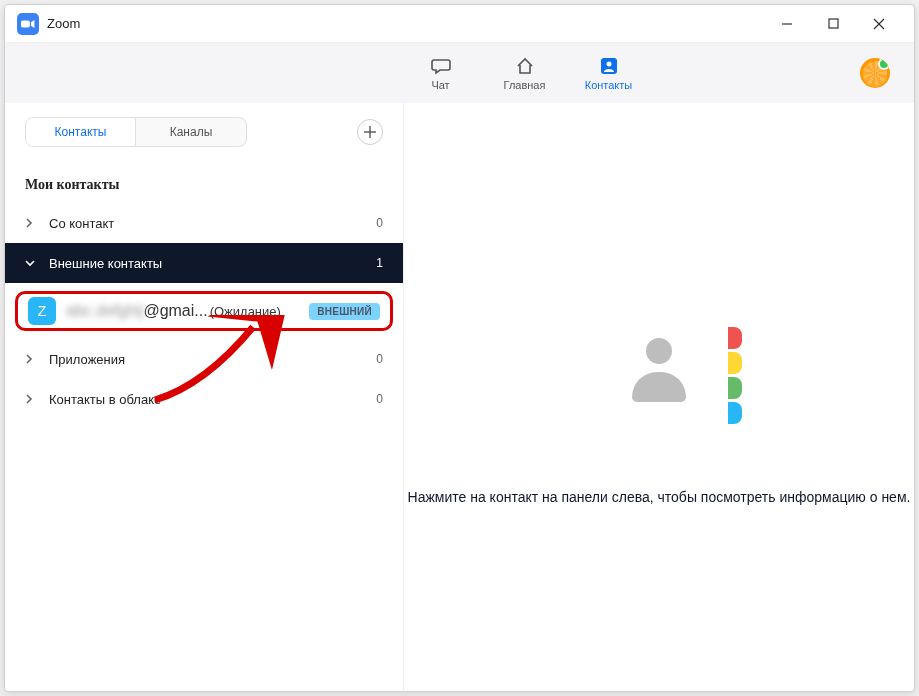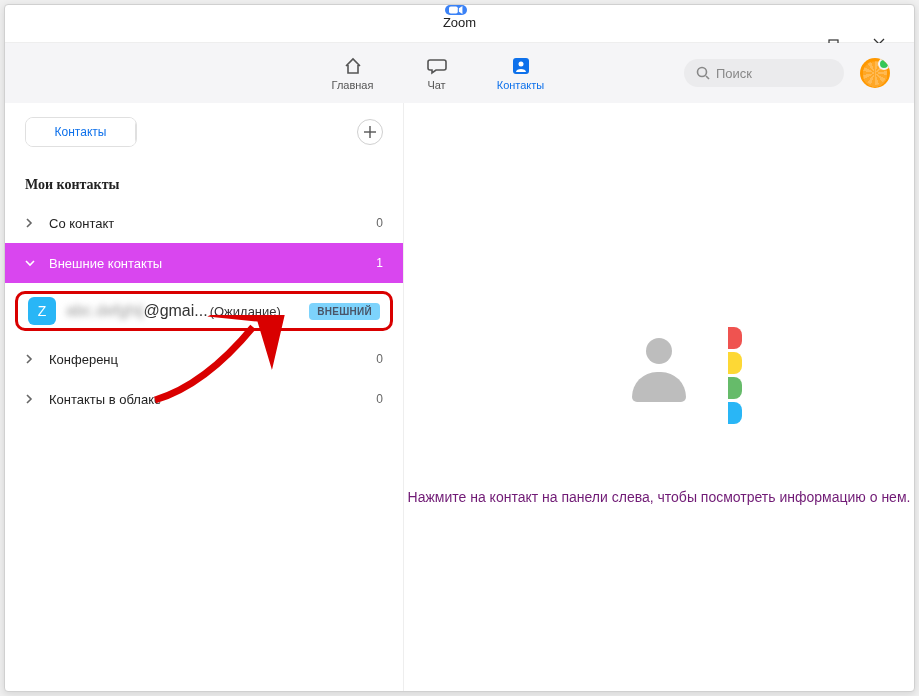--- a/index.html
+++ b/index.html
@@ -1,18 +1,18 @@
 <!DOCTYPE html>
 <html><head>
 <meta charset="utf-8">
 <style>
   * { box-sizing: border-box; margin: 0; padding: 0; font-family: -apple-system, BlinkMacSystemFont, "Segoe UI", Arial, sans-serif; }
   body { background: #f0f0f0; width: 919px; height: 696px; overflow: hidden; padding: 4px; }
   .window { width: 911px; height: 688px; background: #fff; border: 1px solid #d0d0d0; border-radius: 4px; display: flex; flex-direction: column; box-shadow: 0 2px 8px rgba(0,0,0,0.12); }
-  .titlebar { height: 38px; display: flex; align-items: center; padding: 0 12px; border-bottom: 1px solid #eee; flex-direction: column; }
+  .titlebar { height: 38px; display: flex; align-items: center; padding: 0 12px; border-bottom: 1px solid #eee; }
   .app-icon { width: 22px; height: 22px; background: #3b82f6; border-radius: 5px; display: flex; align-items: center; justify-content: center; margin-right: 8px; }
   .app-icon svg { width: 14px; height: 10px; }
   .title-text { font-size: 13px; color: #222; }
   .win-controls { margin-left: auto; display: flex; }
   .win-btn { width: 46px; height: 28px; display: flex; align-items: center; justify-content: center; color: #222; font-size: 14px; }
   .win-btn svg { stroke: #333; }
   .topbar { height: 60px; background: #f5f5f7; display: flex; align-items: center; padding: 0 24px; }
   .nav { display: flex; gap: 12px; margin: 0 auto; }
   .nav-item { display: flex; flex-direction: column; align-items: center; width: 72px; font-size: 11px; color: #555; cursor: pointer; }
   .nav-item .nav-icon { width: 22px; height: 22px; display:flex; align-items:center; justify-content:center; margin-bottom: 2px; }
@@ -26,38 +26,38 @@
   .sidebar { width: 399px; border-right: 1px solid #eee; display:flex; flex-direction:column; }
   .tab-row { display:flex; align-items:center; padding: 14px 20px; gap: 10px; }
   .tab-pill { display:flex; border:1px solid #e0e0e0; border-radius: 8px; overflow:hidden; background:#f9f9f9; }
   .tab-btn { width: 110px; height: 28px; font-size: 12px; display:flex; align-items:center; justify-content:center; color:#555; cursor:pointer; }
   .tab-btn.active { background:#fff; color:#0e71eb; font-weight:500; border-right:1px solid #e0e0e0; }
   .add-btn { margin-left:auto; width:26px; height:26px; border-radius:50%; border:1px solid #d0d0d0; display:flex; align-items:center; justify-content:center; color:#555; cursor:pointer; }
   .section-header { padding: 16px 20px 10px; font-weight:700; font-size:14px; color:#222;font-family:Liberation Serif, serif; }
   .group { height: 40px; display:flex; align-items:center; padding: 0 20px; font-size: 13px; color:#222; cursor:pointer; }
   .group .chev { width: 14px; display:inline-flex; margin-right: 10px; color:#666; }
   .group .count { margin-left:auto; color:#666; font-size:12px; }
-  .group.expanded { background:#d946ef; color:#fff;align-items:center; }
+  .group.expanded { background:#0f172a; color:#fff;align-items:center; }
   .group.expanded .chev, .group.expanded .count { color:#fff; }
   .contact-row-wrap { padding: 8px 10px; position: relative; }
   .contact-row { height: 40px; display:flex; align-items:center; padding: 0 10px; border: 3px solid #d90000; border-radius: 10px; }
   .contact-ava { width: 28px; height:28px; border-radius:6px; background:#29b6f6; color:#fff; display:flex; align-items:center; justify-content:center; font-size:14px; margin-right:10px; }
   .contact-email { font-size:16px; color:#333; }
   .contact-email .blur { filter: blur(3px); color:#999; }
   .contact-status { font-size:13px; color:#333; margin-left:2px; }
   .badge { margin-left:auto; font-size:10px; font-weight:700; color:#4a5568; letter-spacing:0.3px; background:#7dd3fc; padding: 3px 8px; border-radius:4px; }
   .arrow-svg { position:absolute; left: 130px; top: 32px; pointer-events:none; }
   .content { flex:1; display:flex; flex-direction:column; align-items:center; justify-content:center; position:relative; }
   .placeholder { position: relative; width: 170px; height: 170px; display:flex; align-items:center; justify-content:center; margin-bottom: 30px; }
   .person { width: 70px; height: 80px; position: relative; }
   .person::before { content:""; position:absolute; top:4px; left: 22px; width:26px; height:26px; border-radius:50%; background:#bdbdbd; }
   .person::after { content:""; position:absolute; bottom:12px; left:8px; width:54px; height:30px; border-radius: 30px 30px 6px 6px; background:#bdbdbd; }
   .tabs-colored { position:absolute; right: 2px; top: 38px; display:flex; flex-direction:column; gap:3px; }
   .tabs-colored span { width:14px; height:22px; border-radius: 0 8px 8px 0; }
-  .hint { font-size: 14px; color:#701a75; text-align:center; }
+  .hint { font-size: 14px; color:#0f172a; text-align:center; }
   .orange-slice { position:relative; overflow:hidden; }
   .orange-slice::before { content:""; position:absolute; inset:3px; border-radius:50%; background: repeating-conic-gradient(#ffcc80 0 20deg, #ffa726 20deg 40deg); opacity:0.5; }
 </style>
 </head>
 <body>
 
 <div class="window">
   <div class="titlebar">
     <div class="app-icon">
       <svg viewBox="0 0 24 16">
@@ -85,59 +85,53 @@
         </div>
     </div>
   </div>
 
   <div class="topbar">
     <div style="width:160px"></div>
     <div class="nav">
       <div class="nav-item">
         <span class="nav-icon">
             <svg width="22" height="22" fill="none" stroke="#555" stroke-width="1.6">
-              <path d="M4 11 L11 4 L18 11 M6 10 V18 H16 V10"></path>
-            </svg>
-          </span>
-        <span>Главная</span>
+              <path d="M4 5 H18 A2 2 0 0 1 20 7 V13 A2 2 0 0 1 18 15 H10 L6 18 V15 H4 A2 2 0 0 1 2 13 V7 A2 2 0 0 1 4 5 Z"></path>
+            </svg>
+          </span>
+        <span>Чат</span>
       </div>
       <div class="nav-item">
         <span class="nav-icon">
             <svg width="22" height="22" fill="none" stroke="#555" stroke-width="1.6">
-              <path d="M4 5 H18 A2 2 0 0 1 20 7 V13 A2 2 0 0 1 18 15 H10 L6 18 V15 H4 A2 2 0 0 1 2 13 V7 A2 2 0 0 1 4 5 Z"></path>
-            </svg>
-          </span>
-        <span>Чат</span>
+              <path d="M4 11 L11 4 L18 11 M6 10 V18 H16 V10"></path>
+            </svg>
+          </span>
+        <span>Главная</span>
       </div>
       <div class="nav-item active">
         <span class="nav-icon">
             <svg width="22" height="22" fill="#0e71eb">
               <rect x="3" y="3" width="16" height="16" rx="3"></rect>
               <circle cx="11" cy="9" r="2.5" fill="#fff"></circle>
               <path d="M6 17 C6 13 16 13 16 17 Z" fill="#fff"></path>
             </svg>
           </span>
         <span>Контакты</span>
       </div>
     </div>
-    <div class="search">
-      <svg width="14" height="14" fill="none" stroke="#888" stroke-width="1.6">
-          <circle cx="6" cy="6" r="4.5"></circle>
-          <line x1="10" y1="10" x2="13" y2="13"></line>
-        </svg>
-      <span>Поиск</span>
-    </div>
     <div class="avatar orange-slice"></div>
   </div>
 
   <div class="body">
     <div class="sidebar">
       <div class="tab-row">
         <div class="tab-pill">
           <div class="tab-btn active">Контакты</div>
+          <div class="tab-btn">Каналы</div>
         </div>
         <div class="add-btn">
             <svg width="14" height="14" stroke="#555" stroke-width="1.4">
               <line x1="7" y1="1" x2="7" y2="13"></line>
               <line x1="1" y1="7" x2="13" y2="7"></line>
             </svg>
           </div>
       </div>
 
       <div class="section-header">Мои контакты</div>
@@ -178,21 +172,21 @@
           <path d="M 20 85 Q 70 70 118 12" stroke="#d90000" stroke-width="7" fill="none" marker-end="url(#ah)"></path>
         </svg>
       </div>
 
       <div class="group">
         <span class="chev">
             <svg width="8" height="10" fill="none" stroke="currentColor" stroke-width="1.6">
               <path d="M2 1 L6 5 L2 9"></path>
             </svg>
           </span>
-        <span>Конференц</span>
+        <span>Приложения</span>
         <span class="count">0</span>
       </div>
 
       <div class="group">
         <span class="chev">
             <svg width="8" height="10" fill="none" stroke="currentColor" stroke-width="1.6">
               <path d="M2 1 L6 5 L2 9"></path>
             </svg>
           </span>
         <span>Контакты в облаке</span>

